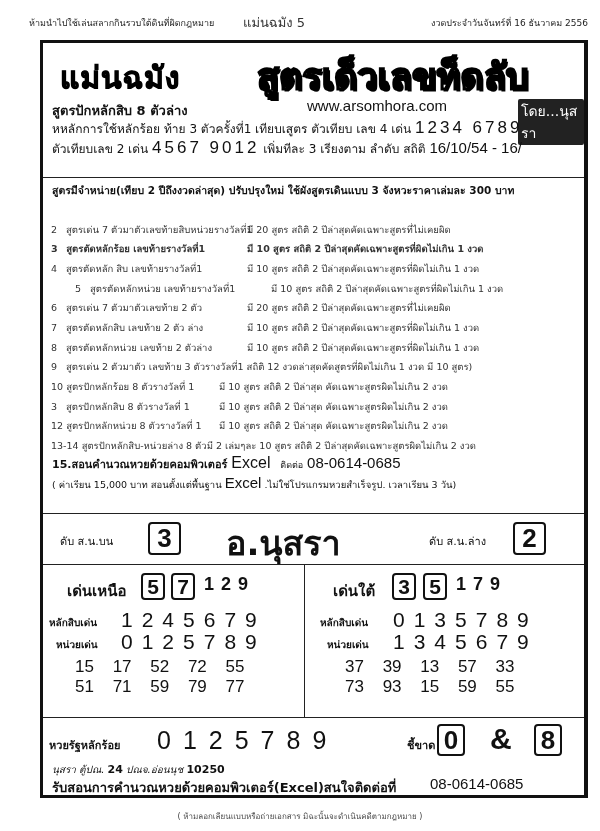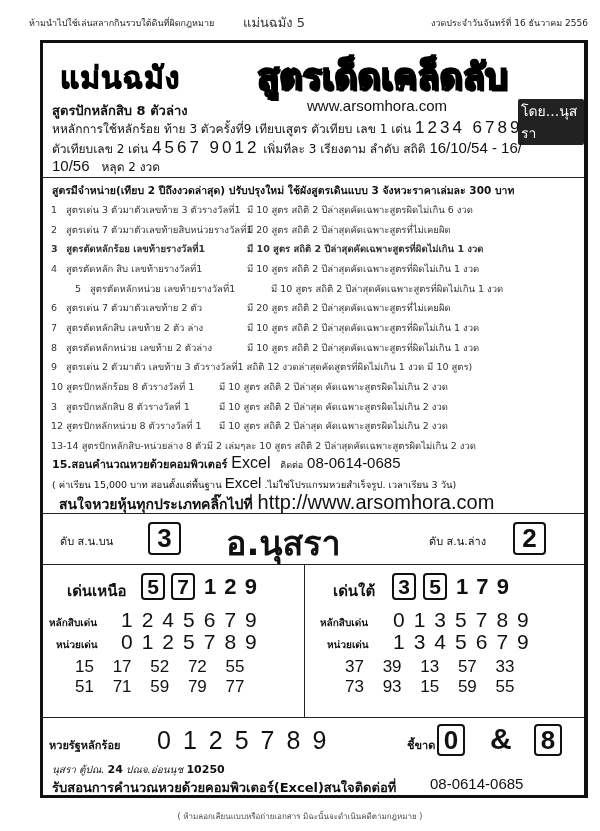--- a/index.html
+++ b/index.html
@@ -42,21 +42,21 @@
   .web-line .url { font-size: 20px; font-weight: normal; font-family: "Liberation Sans", sans-serif; }
 
   
   .lbl-sm { position: absolute; font-size: 11px; white-space: nowrap; }
   .boxnum { position: absolute; border: 2px solid #111; border-radius: 4px; font-weight: bold; font-family: "Liberation Sans", sans-serif; text-align: center; }
   .name { position: absolute; left: 183px; top: 2px; font-size: 34px; font-weight: 900; font-family: "DejaVu Sans", sans-serif; }
 
   
   .vdiv { position: absolute; top: 0; width: 1px; background: #222; }
   .col-title { position: absolute; font-size: 15px; font-weight: bold; white-space: nowrap; }
-  .digits-bold { position: absolute; font-size: 22px; font-weight: bold; font-family: "Liberation Sans", sans-serif; letter-spacing: 11px; white-space: nowrap; }
+  .digits-bold { position: absolute; font-size: 18px; font-weight: bold; font-family: "Liberation Sans", sans-serif; letter-spacing: 11px; white-space: nowrap; }
   .row-lbl { position: absolute; font-size: 10px; font-weight: bold; white-space: nowrap; }
   .digits { position: absolute; font-size: 21px; font-family: "Liberation Sans", sans-serif; letter-spacing: 9px; white-space: nowrap; color: #111; }
   .pairs { position: absolute; font-size: 17px; font-family: "Liberation Sans", sans-serif; white-space: nowrap; word-spacing: 14px; color: #111; }
 
   
   .amp { position: absolute; font-size: 30px; font-weight: 900; font-family: "Liberation Sans", sans-serif; }
   .addr { position: absolute; left: 9px; font-size: 10px; font-style: italic; white-space: nowrap; }
   .addr b { font-style: normal; font-size: 11px; }
   .contact { position: absolute; left: 9px; font-size: 13px; font-weight: bold; white-space: nowrap; }
   .contact .ph { font-weight: normal; font-size: 15px; font-family: "Liberation Sans", sans-serif; position: absolute; left: 378px; top: -2px; }
@@ -69,46 +69,41 @@
 <div class="topline">
   <span class="left">ห้ามนำไปใช้เล่นสลากกินรวบใต้ดินที่ผิดกฎหมาย</span>
   <span class="center">แม่นฉมัง 5</span>
   <span class="right">งวดประจำวันจันทร์ที่ 16 ธันวาคม 2556</span>
 </div>
 
 <div class="frame">
 
   <div class="sec" style="top:0;height:134px;">
     <div class="brand">แม่นฉมัง</div>
-    <div class="logo">สูตรเด็ดเคล็ดลับ</div>
+    <div class="logo">สูตรเด็วเลขท็ดลับ</div>
     <div class="site">www.arsomhora.com</div>
     <div class="byline">โดย...นุสรา</div>
 
     <div class="f-title">สูตรปักหลักสิบ 8 ตัวล่าง</div>
     <div class="f-line" style="top:75px;">
-      <span>หหลักการใช้หลักร้อย ท้าย 3 ตัวครั้งที่9 เทียบเสูตร ตัวเทียบ เลข 1 เด่น</span>
+      <span>หหลักการใช้หลักร้อย ท้าย 3 ตัวครั้งที่1 เทียบเสูตร ตัวเทียบ เลข 4 เด่น</span>
       <span class="big">1234 6789</span>
     </div>
     <div class="f-line" style="top:95px;">
       <span>ตัวเทียบเลข 2 เด่น</span>
       <span class="big">4567 9012</span>
       <span>เพิ่มทีละ 3 เรียงตาม ลำดับ สถิติ</span>
       <span class="mid">16/10/54 - 16/</span>
     </div>
-    <div class="f-line" style="top:114px;">
-      <span class="mid">10/56</span>
-      <span style="margin-left:8px;">หลุด 2 งวด</span>
-    </div>
   </div>
   <div class="hdiv" style="top:134px;"></div>
 
   <div class="sec" style="top:135px;height:335px;">
     <div class="list-head">สูตรมีจำหน่าย(เทียบ 2 ปีถึงงวดล่าสุด) ปรับปรุงใหม่ ใช้ผังสูตรเดินแบบ 3 จังหวะราคาเล่มละ 300 บาท</div>
 
-    <div class="list-item" style="top:24px;"><span class="n">1</span> <span>สูตรเด่น 3 ตัวมาตัวเลขท้าย 3 ตัวรางวัลที่1</span><span class="col2" style="left:196px;">มี 10 สูตร สถิติ 2 ปีล่าสุดคัดเฉพาะสูตรผิดไม่เกิน 6 งวด</span></div>
     <div class="list-item" style="top:44px;"><span class="n">2</span> <span>สูตรเด่น 7 ตัวมาตัวเลขท้ายสิบหน่วยรางวัลที่1</span><span class="col2" style="left:196px;">มี 20 สูตร สถิติ 2 ปีล่าสุดคัดเฉพาะสูตรที่ไม่เคยผิด</span></div>
     <div class="list-item" style="top:63px;font-weight:bold;"><span class="n">3</span> <span>สูตรตัดหลักร้อย เลขท้ายรางวัลที่1</span><span class="col2" style="left:196px;">มี 10 สูตร สถิติ 2 ปีล่าสุดคัดเฉพาะสูตรที่ผิดไม่เกิน 1 งวด</span></div>
     <div class="list-item" style="top:83px;"><span class="n">4</span> <span>สูตรตัดหลัก สิบ  เลขท้ายรางวัลที่1</span><span class="col2" style="left:196px;">มี 10 สูตร สถิติ 2 ปีล่าสุดคัดเฉพาะสูตรที่ผิดไม่เกิน 1 งวด</span></div>
     <div class="list-item" style="top:103px;margin-left:24px;"><span class="n">5</span> <span>สูตรตัดหลักหน่วย เลขท้ายรางวัลที่1</span><span class="col2" style="left:196px;">มี 10 สูตร สถิติ 2 ปีล่าสุดคัดเฉพาะสูตรที่ผิดไม่เกิน 1 งวด</span></div>
     <div class="list-item" style="top:122px;"><span class="n">6</span> <span>สูตรเด่น 7 ตัวมาตัวเลขท้าย 2 ตัว</span><span class="col2" style="left:196px;">มี 20 สูตร สถิติ 2 ปีล่าสุดคัดเฉพาะสูตรที่ไม่เคยผิด</span></div>
     <div class="list-item" style="top:142px;"><span class="n">7</span> <span>สูตรตัดหลักสิบ เลขท้าย 2 ตัว ล่าง</span><span class="col2" style="left:196px;">มี 10 สูตร สถิติ 2 ปีล่าสุดคัดเฉพาะสูตรที่ผิดไม่เกิน 1 งวด</span></div>
     <div class="list-item" style="top:162px;"><span class="n">8</span> <span>สูตรตัดหลักหน่วย เลขท้าย 2 ตัวล่าง</span><span class="col2" style="left:196px;">มี 10 สูตร สถิติ 2 ปีล่าสุดคัดเฉพาะสูตรที่ผิดไม่เกิน 1 งวด</span></div>
     <div class="list-item" style="top:181px;"><span class="n">9</span> <span>สูตรเด่น 2 ตัวมาตัว เลขท้าย 3 ตัวรางวัลที่1</span> <span>สถิติ 12 งวดล่าสุดคัดสูตรที่ผิดไม่เกิน 1 งวด มี 10 สูตร)</span></div>
     <div class="list-item" style="top:201px;"><span class="n">10</span> <span>สูตรปักหลักร้อย 8 ตัวรางวัลที่ 1</span><span class="col2" style="left:168px;">มี  10 สูตร สถิติ 2 ปีล่าสุด คัดเฉพาะสูตรผิดไม่เกิน 2 งวด</span></div>
     <div class="list-item" style="top:221px;"><span class="n">3</span> <span>สูตรปักหลักสิบ 8 ตัวรางวัลที่ 1</span><span class="col2" style="left:168px;">มี  10 สูตร สถิติ 2 ปีล่าสุด คัดเฉพาะสูตรผิดไม่เกิน 2 งวด</span></div>
@@ -118,24 +113,20 @@
     <div class="excel-line" style="top:276px;">
       <span>15.สอนคำนวณหวยด้วยคอมพิวเตอร์</span>
       <span class="xl">Excel</span>
       <span class="small" style="margin-left:6px;">ติดต่อ</span>
       <span class="ph">08-0614-0685</span>
     </div>
     <div class="note-line" style="top:296px;">
       <span>( ค่าเรียน 15,000 บาท สอนตั้งแต่พื้นฐาน</span>
       <span class="xl">Excel</span>
       <span>.ไม่ใช่โปรแกรมหวยสำเร็จรูป.  เวลาเรียน 3 วัน)</span>
-    </div>
-    <div class="web-line" style="top:313px;">
-      <span>สนใจหวยหุ้นทุกประเภทคลิ๊กไปที่</span>
-      <span class="url">http://www.arsomhora.com</span>
     </div>
   </div>
   <div class="hdiv" style="top:470px;"></div>
 
   <div class="sec" style="top:471px;height:50px;">
     <div class="lbl-sm" style="left:17px;top:18px;">ดับ ส.น.บน</div>
     <div class="boxnum" style="left:105px;top:8px;width:33px;height:33px;font-size:26px;line-height:29px;">3</div>
     <div class="name">อ.นุสรา</div>
     <div class="lbl-sm" style="left:386px;top:18px;">ดับ ส.น.ล่าง</div>
     <div class="boxnum" style="left:470px;top:8px;width:33px;height:33px;font-size:26px;line-height:29px;">2</div>

